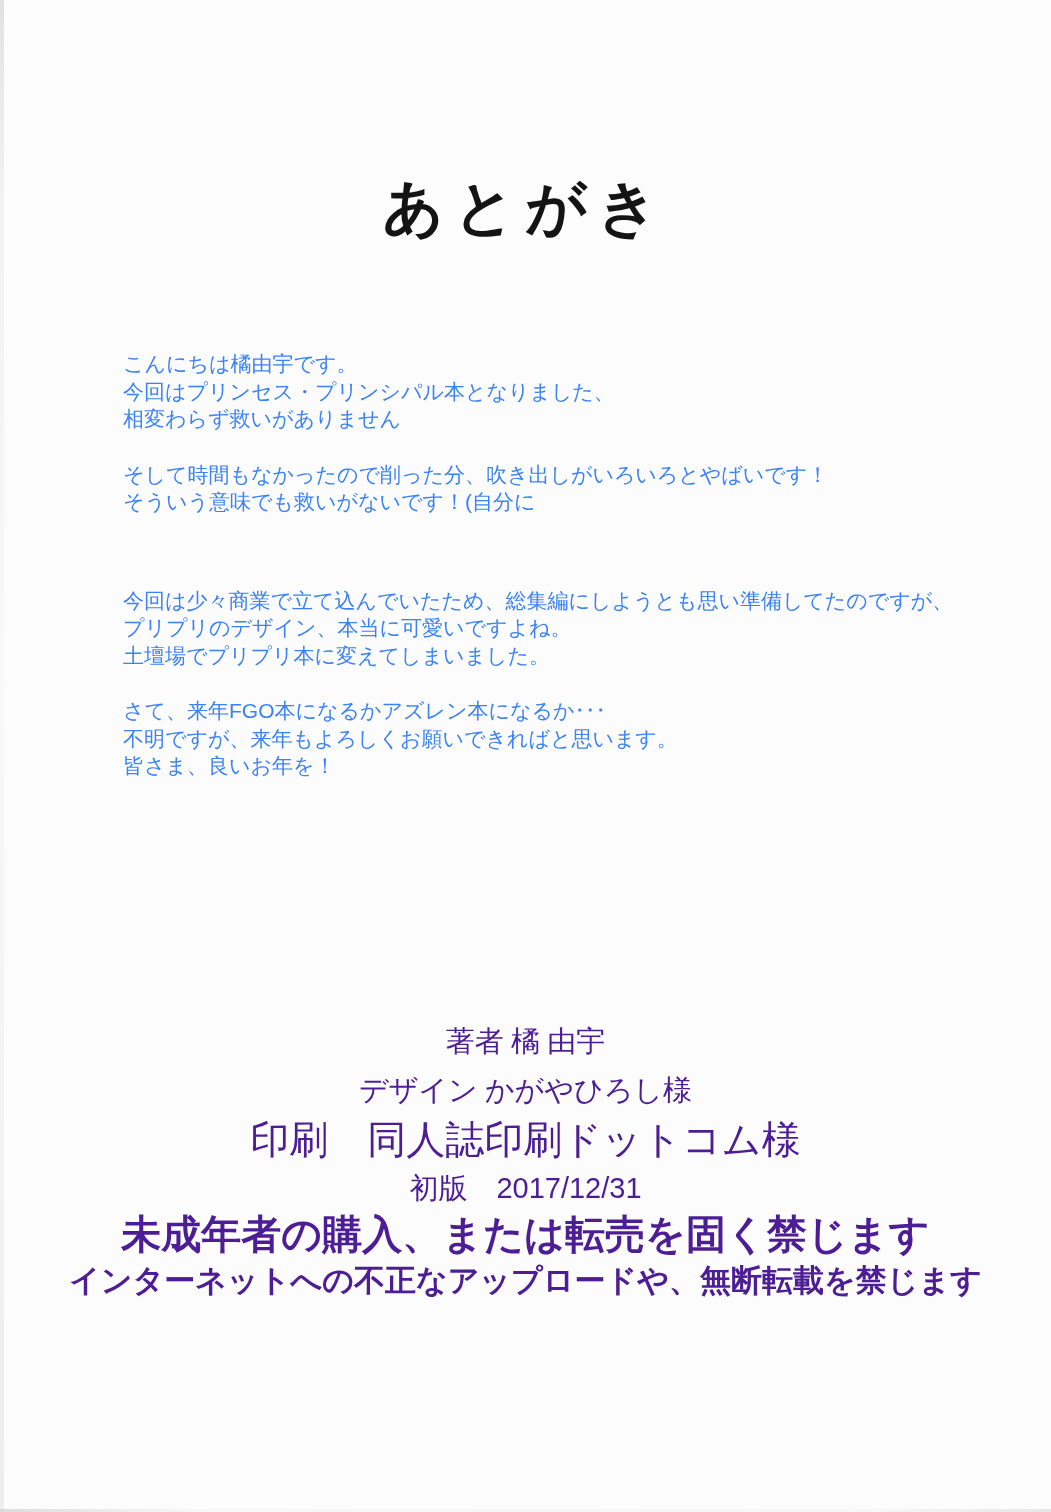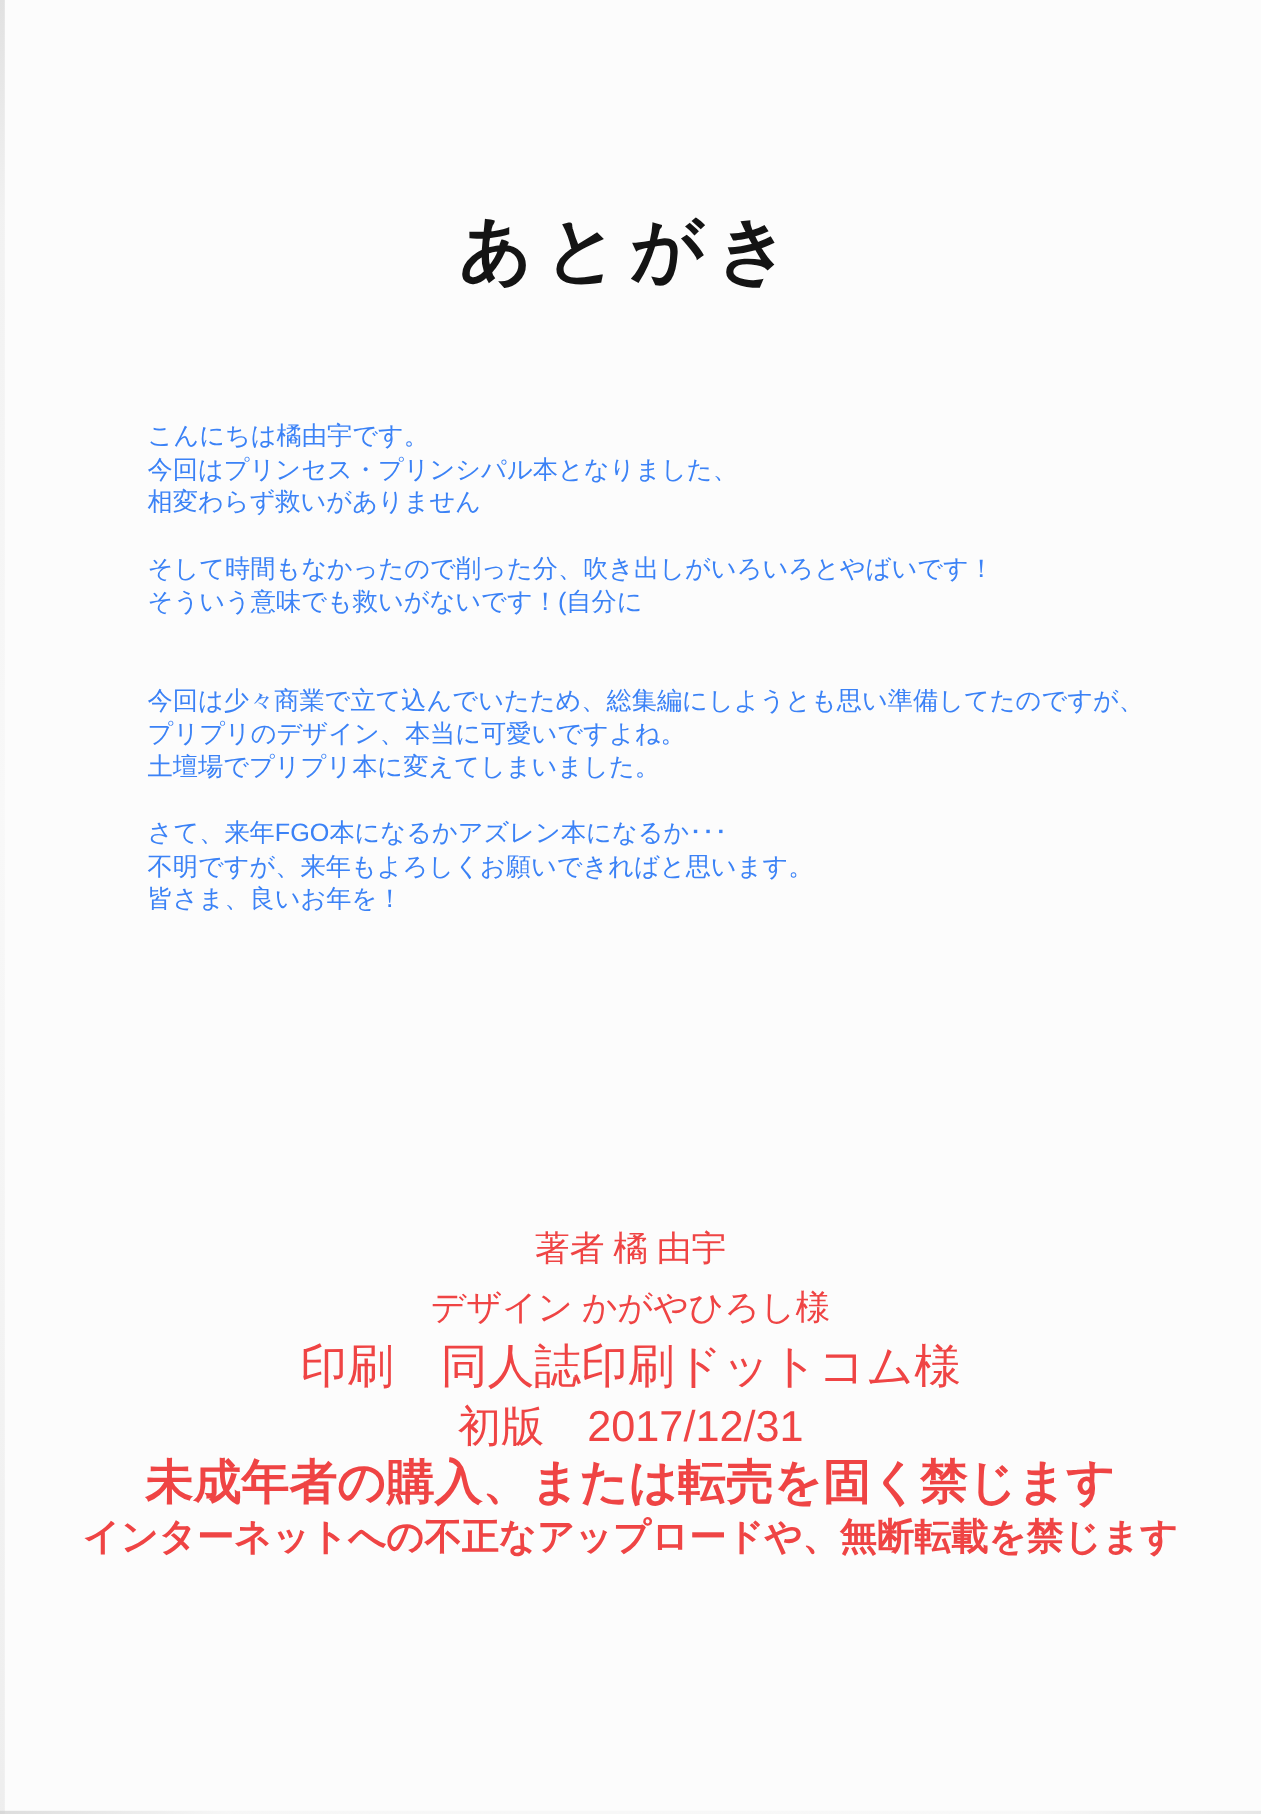--- a/index.html
+++ b/index.html
@@ -48,37 +48,37 @@
     position: absolute;
     left: 123px;
     top: 350px;
     font-family: "Liberation Sans", "DejaVu Sans", sans-serif;
     font-size: 21px;
     line-height: 27.5px;
     color: #3b82f6;
   }
   .para { margin: 0; }
   .para-1 { margin-bottom: 28px; }
-  .para-2 { margin-bottom: 55px; }
+  .para-2 { margin-bottom: 71px; }
   .para-3 { margin-bottom: 28px; }
   .body-line { display: block; white-space: pre; }
   .colophon {
     position: absolute;
     top: 1015px;
     left: 0;
     width: 100%;
     text-align: center;
     font-family: "Liberation Serif", "DejaVu Serif", serif;
-    color: #ef4444;
+    color: #4c1d95;
   }
   .c-line { white-space: pre; }
   .c-author   { font-size: 29px; line-height: 52px; }
   .c-design   { font-size: 29px; line-height: 47px; }
   .c-printer  { font-size: 39px; line-height: 51px; }
-  .c-edition  { font-size: 36px; line-height: 47px;
+  .c-edition  { font-size: 29px; line-height: 47px;
                 font-family: "Liberation Sans", "DejaVu Sans", sans-serif; }
   .c-notice-1 { font-size: 40px; line-height: 45px; font-weight: 600; }
   .c-notice-2 { font-size: 31px; line-height: 47px; font-weight: 600; }
 </style>
 </head>
 <body>
 
 <div class="page">
 
   <div class="edge-left"></div>

